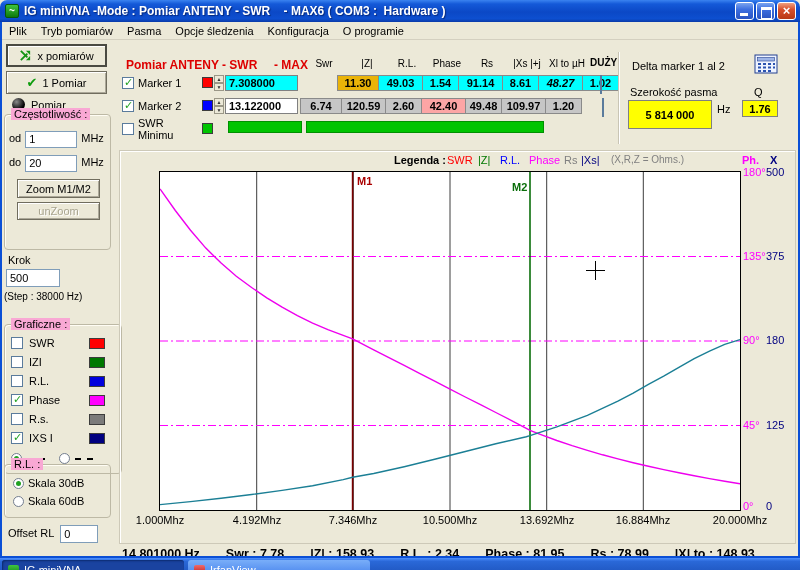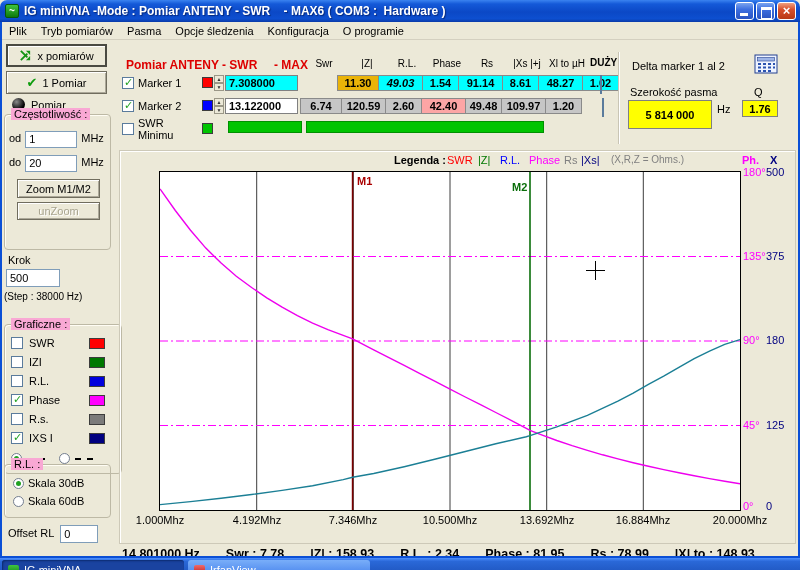--- a/index.html
+++ b/index.html
@@ -249,25 +249,25 @@
     <span class="cb checked"></span>
     <span class="mlabel">Marker 1</span>
     <span class="msw swatch" style="background: rgb(255, 0, 0);"></span>
     <span class="spin">
         <span>▲</span>
         <span>▼</span>
       </span>
     <input class="ffield" value="7.308000" style="background: rgb(0, 255, 255);">
     <span class="cells">
       <span class="cell w0" style="background: #eab308; margin-left: 37px;">11.30</span>
-      <span class="cell w1" style="background: rgb(0, 255, 255); font-style: italic;">49.03</span>
+      <span class="cell w1" style="background: rgb(0, 255, 255);">49.03</span>
       <span class="cell w2" style="background: rgb(0, 255, 255);">1.54</span>
       <span class="cell w3" style="background: rgb(0, 255, 255);">91.14</span>
       <span class="cell w4" style="background: rgb(0, 255, 255);">8.61</span>
-      <span class="cell w5" style="background: rgb(0, 255, 255);">48.27</span>
+      <span class="cell w5" style="background: rgb(0, 255, 255); font-style: italic;">48.27</span>
       <span class="cell w6" style="background: rgb(0, 255, 255);">1.02</span>
     </span>
   </div>
   <span class="cb abs" style="left:600px;top:76px"></span>
 
   
   <div class="mrow" style="top:97px">
     <span class="cb checked"></span>
     <span class="mlabel">Marker 2</span>
     <span class="msw swatch" style="background: rgb(0, 0, 255);"></span>

